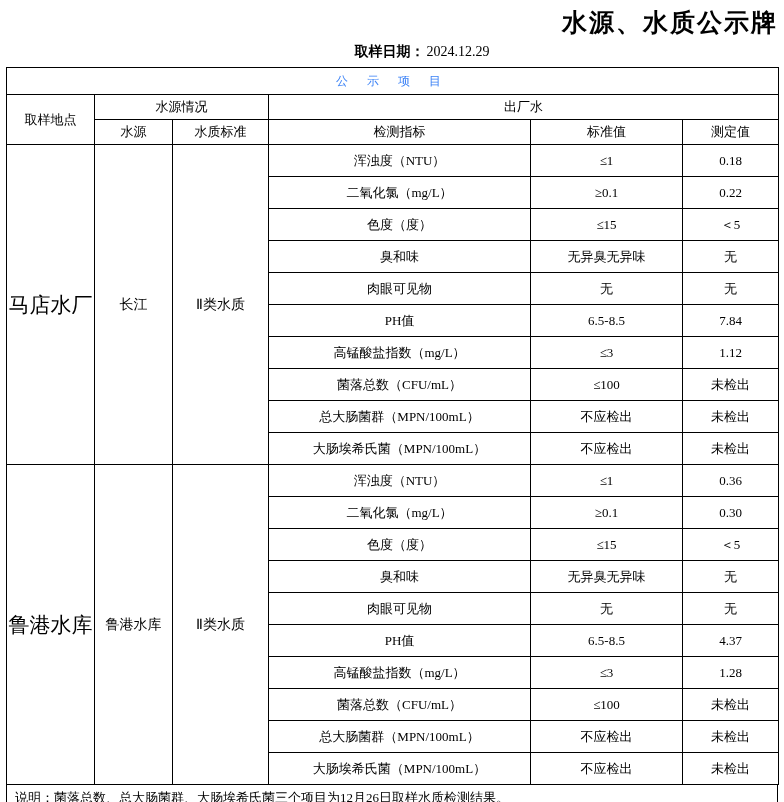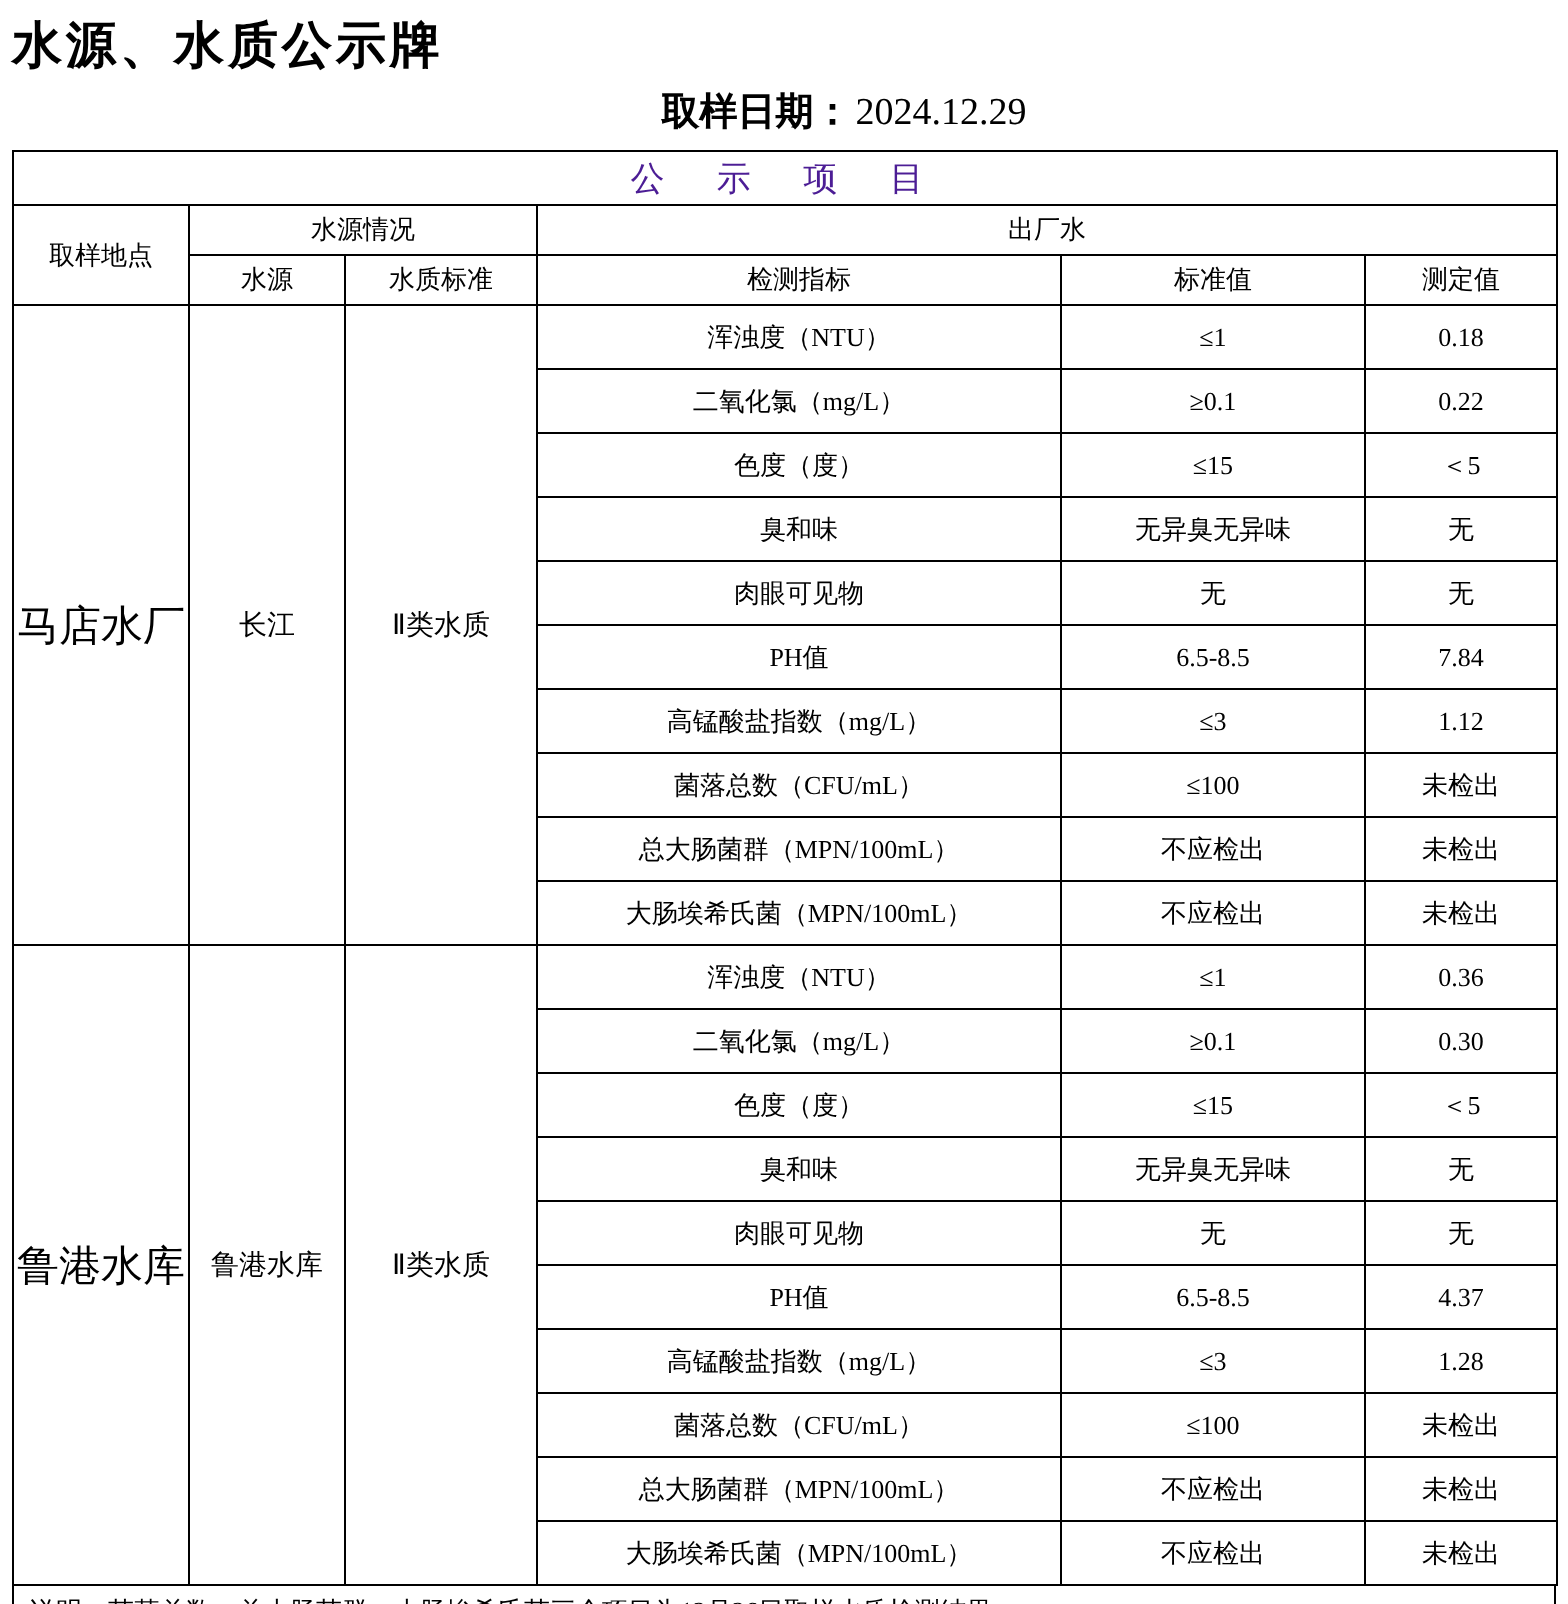--- a/index.html
+++ b/index.html
@@ -15,33 +15,33 @@
     overflow: hidden;
   }
   .page {
     width: 784px;
     height: 802px;
     position: relative;
     box-sizing: border-box;
     padding: 0 6px;
   }
   .title {
-    text-align: left;
+    text-align: right;
     font-family: "Liberation Serif", serif;
     font-weight: bold;
     font-size: 25px;
     letter-spacing: 2px;
     padding-top: 6px;
     padding-bottom: 4px;
   }
   .subtitle-row {
     display: flex;
     justify-content: center;
     align-items: baseline;
-    font-size: 19px;
+    font-size: 14px;
     font-family: "Liberation Serif", serif;
     padding-bottom: 6px;
     padding-left: 60px;
   }
   .subtitle-row .label {
     font-weight: bold;
   }
   .subtitle-row .value {
     font-weight: normal;
     margin-left: 2px;
@@ -55,25 +55,24 @@
   }
   table.main td, table.main th {
     border: 1px solid #000000;
     text-align: center;
     vertical-align: middle;
     font-weight: normal;
     padding: 0;
   }
   .banner {
     height: 26px;
-    font-size: 17px;
-    font-weight: bold;
-    color: #4c1d95;
+    font-size: 12px;
+    font-weight: bold;
+    color: #3b82f6;
     letter-spacing: 8px;
-    font-family: Liberation Mono, monospace;
   }
   .hdr {
     height: 24px;
     font-size: 13px;
     font-weight: bold;
   }
   .hdr-tall {
     font-size: 13px;
     font-weight: bold;
   }

